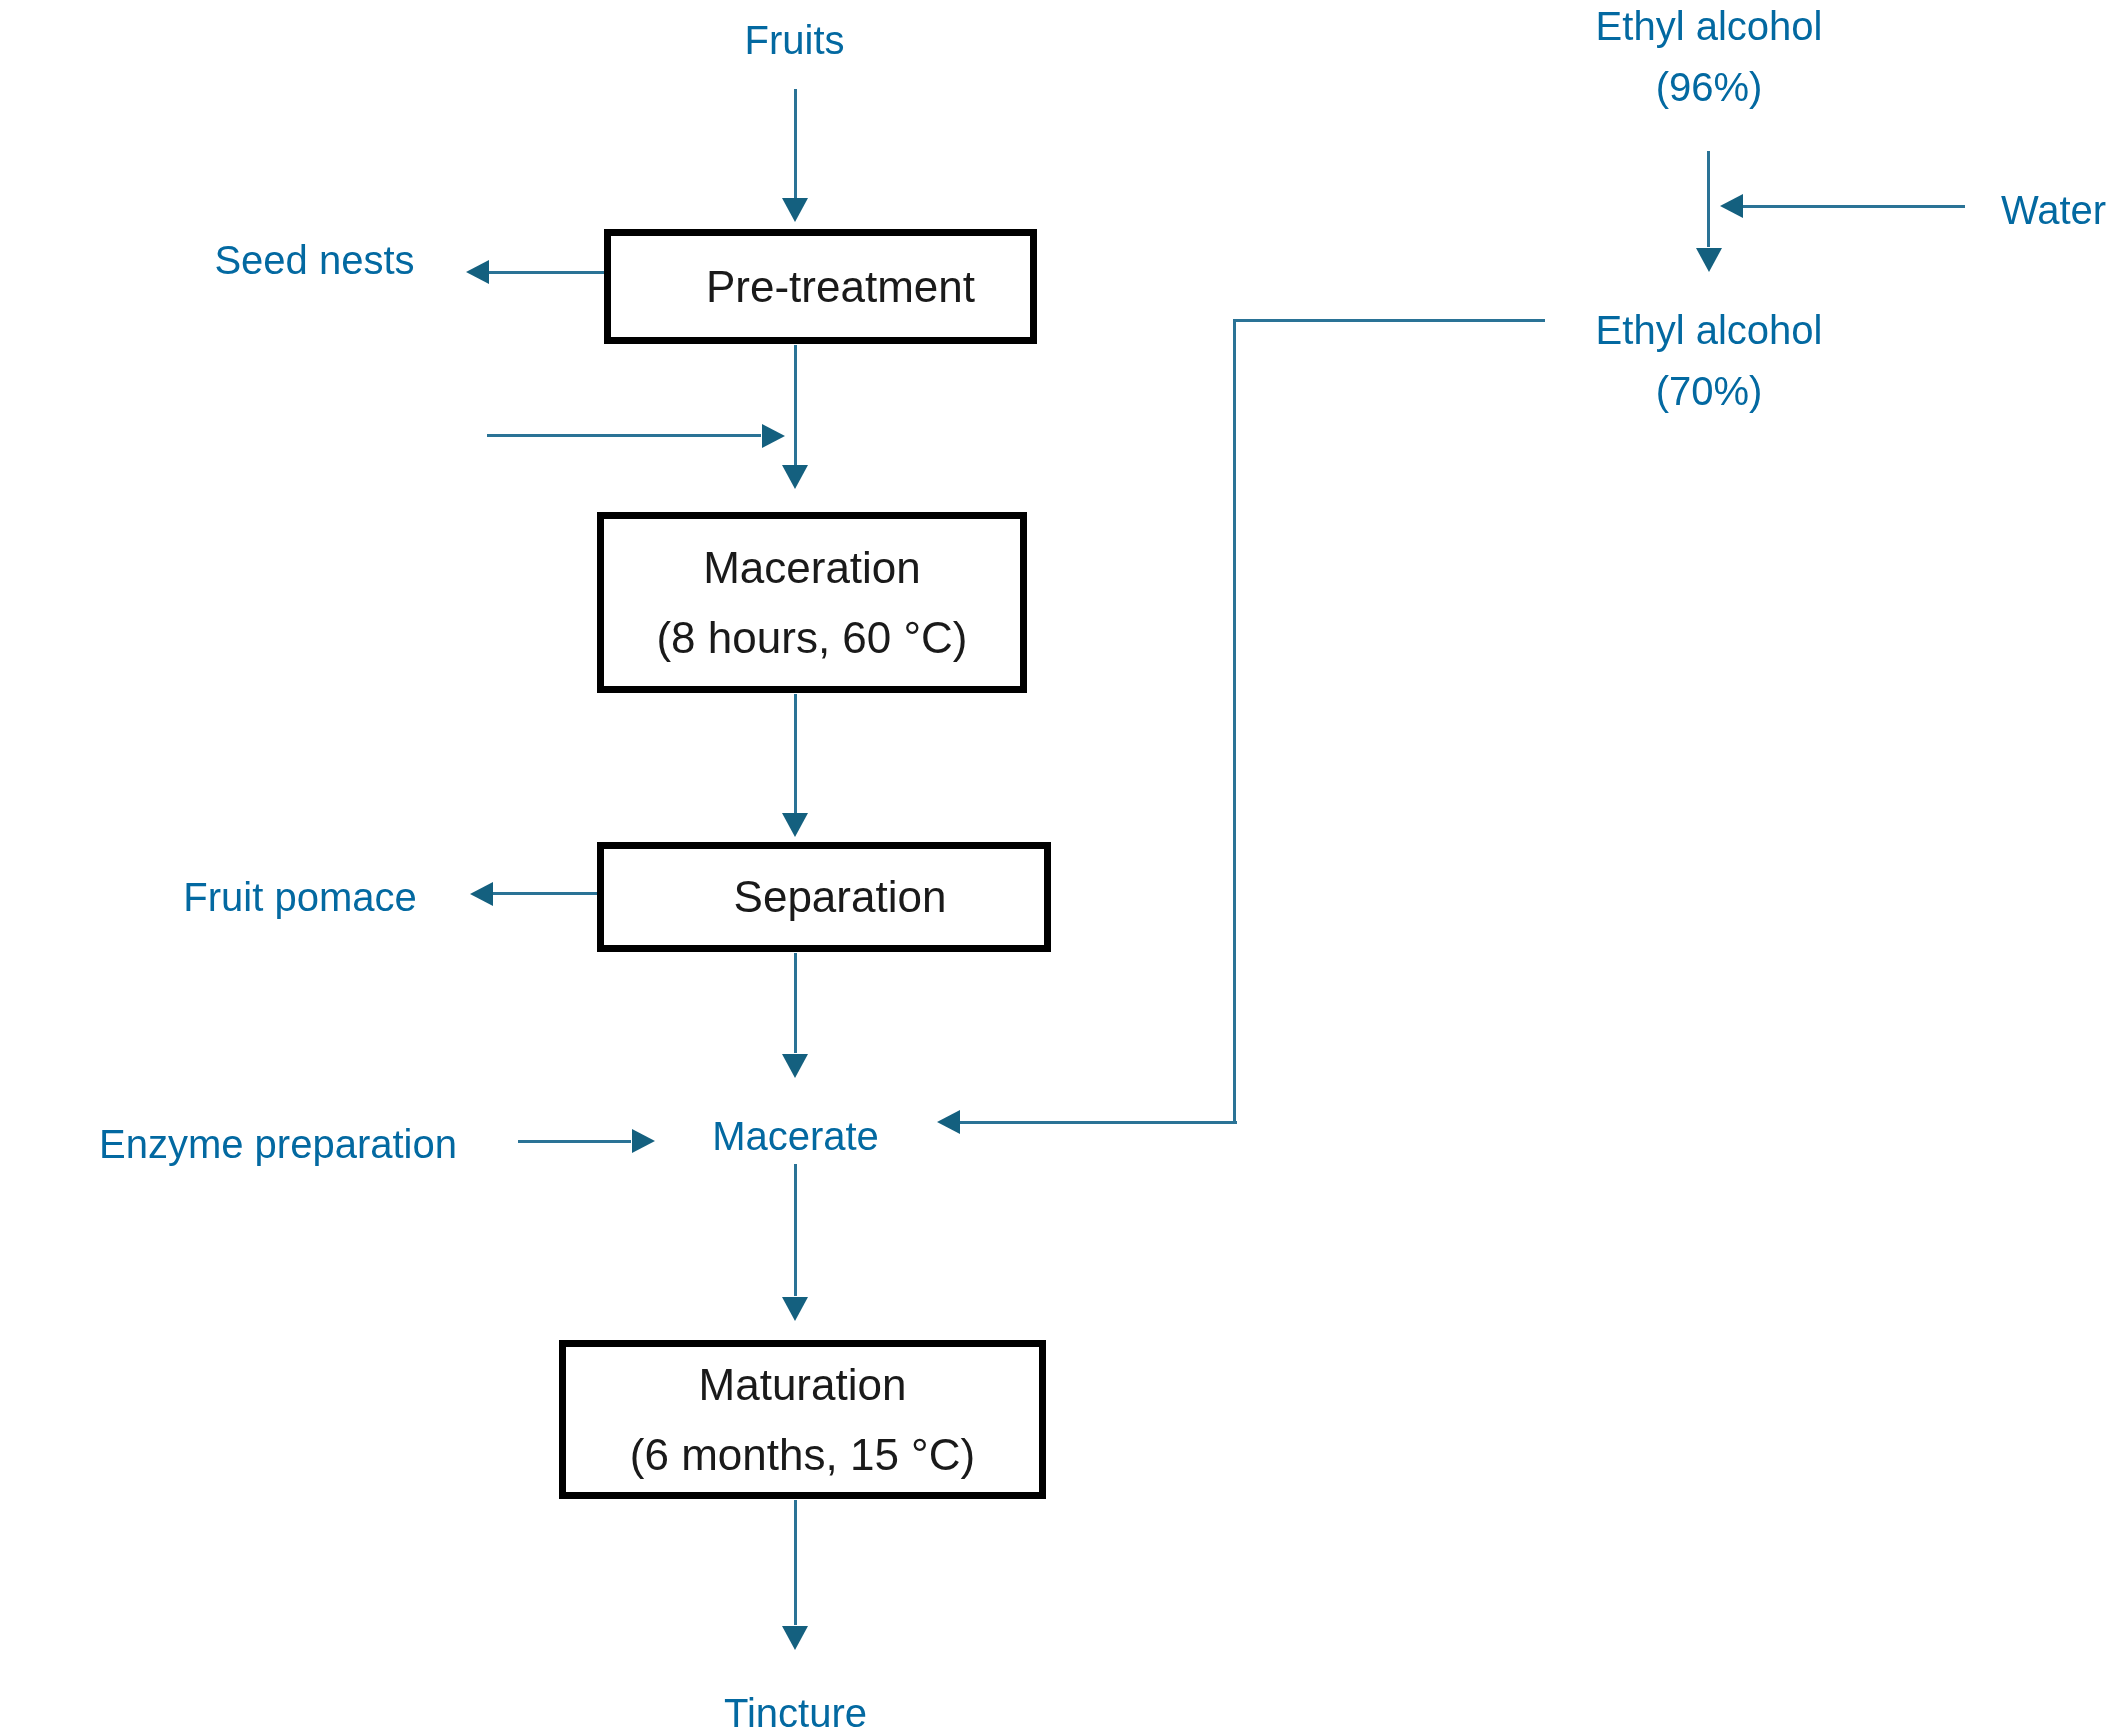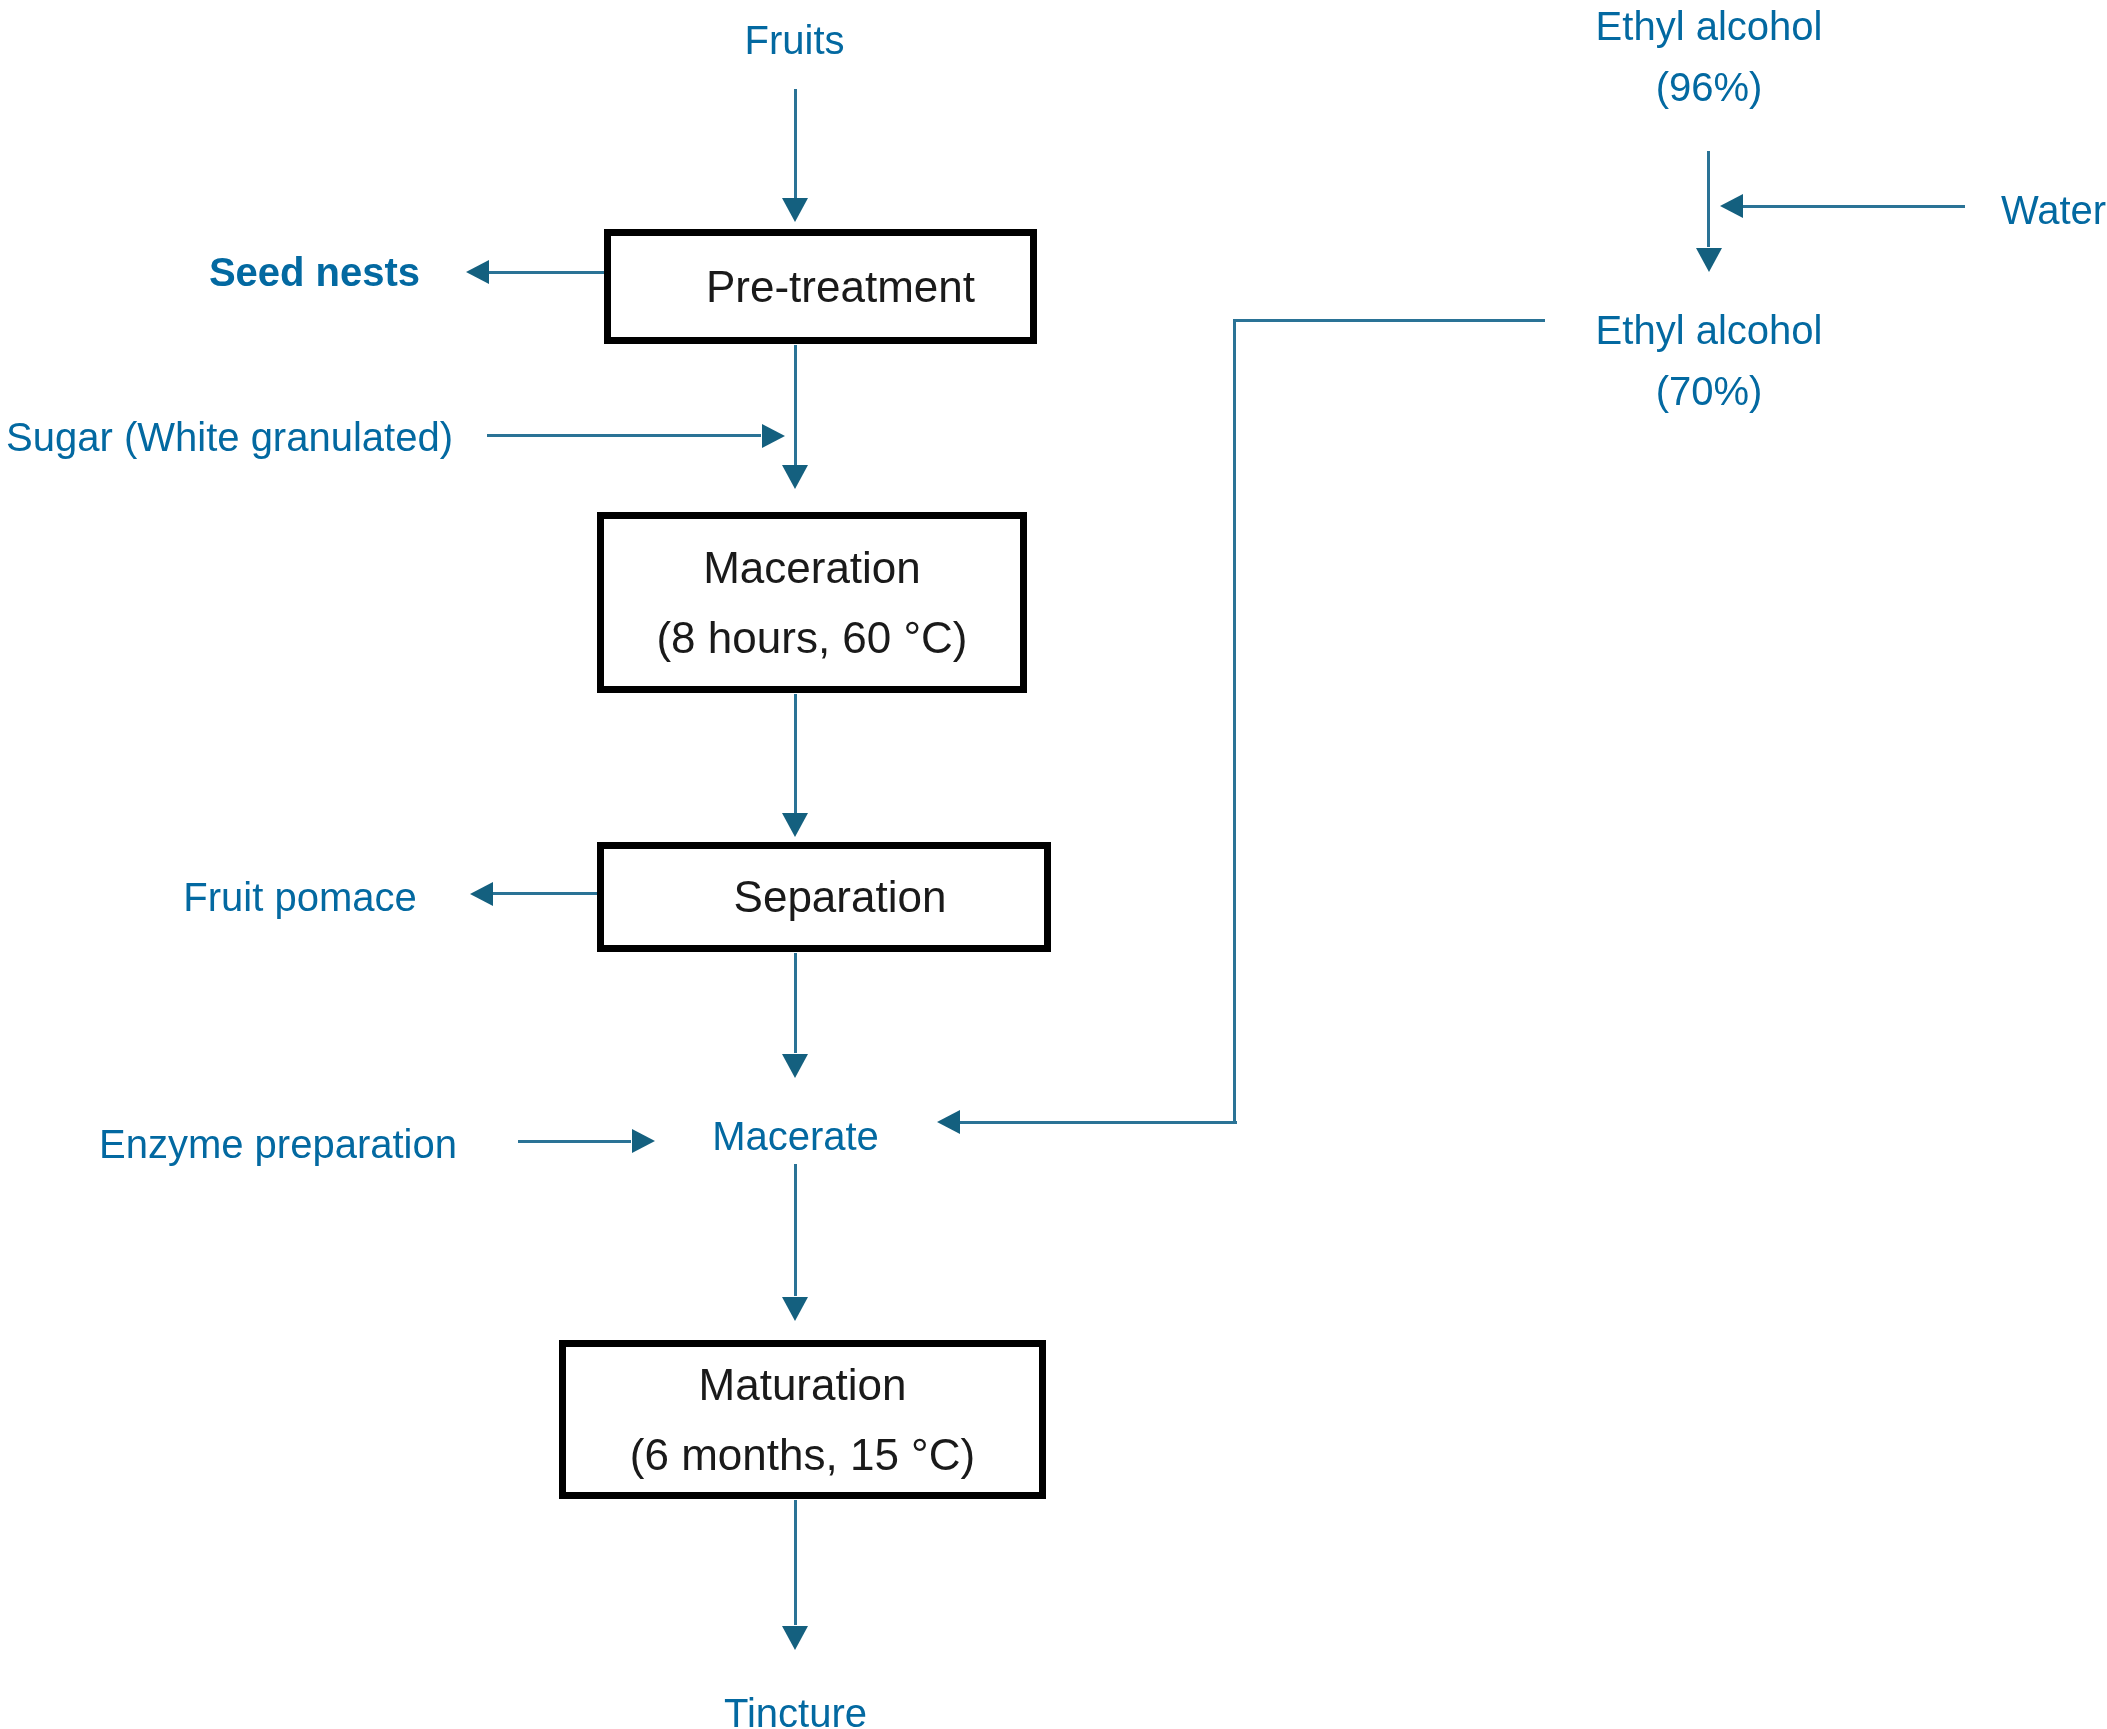--- a/index.html
+++ b/index.html
@@ -56,23 +56,22 @@
   }
   .two-line-label .second { margin-top: 20px; }
 </style>
 </head>
 <body>
 
 <div id="canvas">
 
   <div class="lbl" style="left:680px; top:20px; width:229px;">Fruits</div>
 
-  <div class="lbl" style="left:200px; top:252px; width:229px;font-weight:bold;">Seed nests</div>
+  <div class="lbl" style="left:200px; top:240px; width:229px;">Seed nests</div>
 
-  <div class="lbl left" style="left:6.1px; top:417px; width:505px;">Sugar (White granulated)</div>
 
   <div class="lbl" style="left:174px; top:877px; width:252px;">Fruit pomace</div>
 
   <div class="lbl" style="left:90px; top:1124px; width:376px;">Enzyme preparation</div>
 
   <div class="lbl" style="left:694px; top:1116px; width:203px;">Macerate</div>
 
   <div class="lbl" style="left:694px; top:1693px; width:203px;">Tincture</div>
 
   <div class="lbl" style="left:1996px; top:190px; width:115px;">Water</div>

